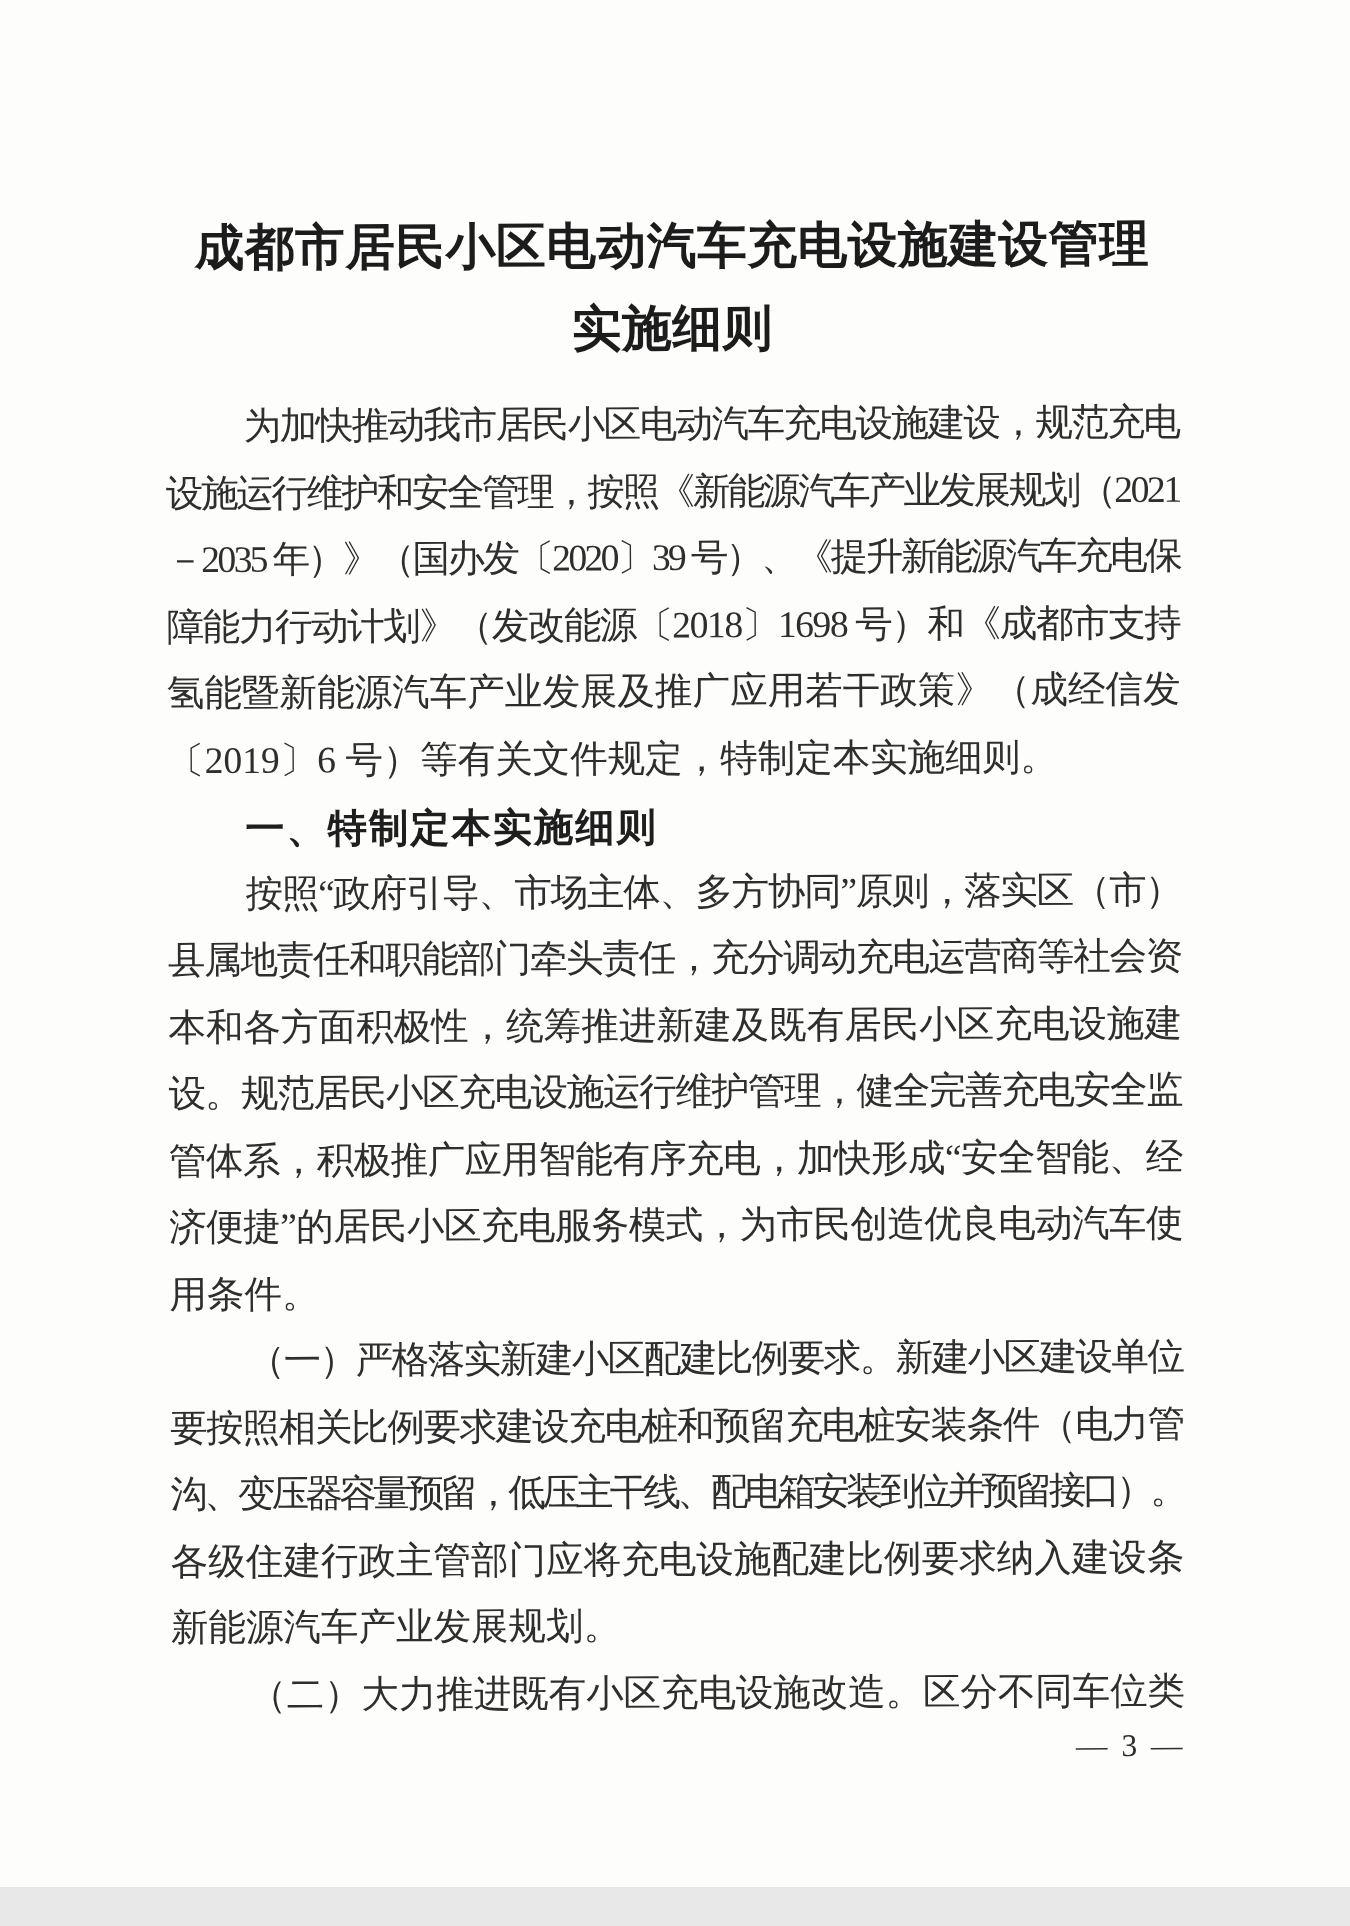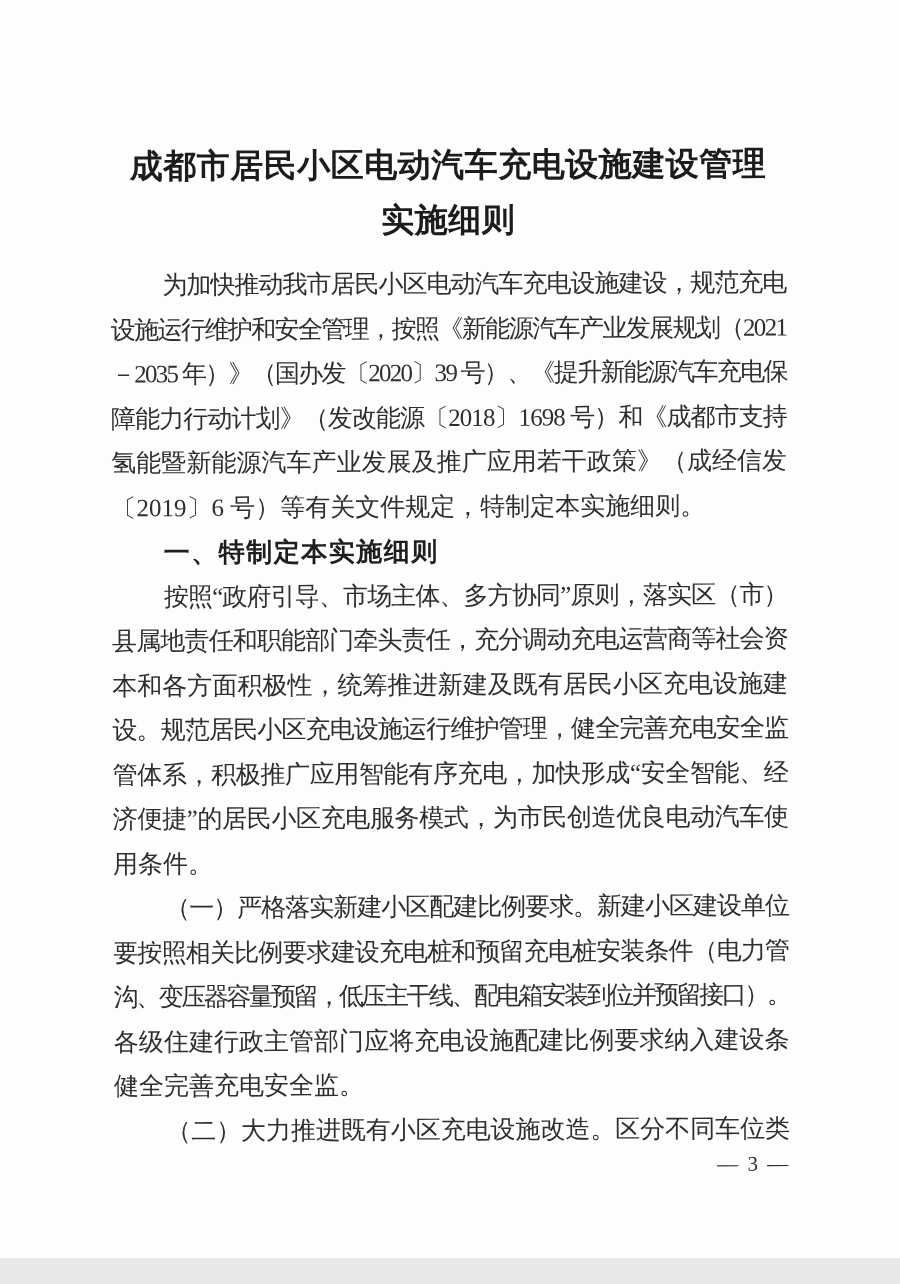--- a/index.html
+++ b/index.html
@@ -101,21 +101,21 @@
       <div class="line fit"><span class="t" style="letter-spacing: 0.0300836px;">本和各方面积极性，统筹推进新建及既有居民小区充电设施建</span></div>
       <div class="line fit"><span class="t" style="letter-spacing: -0.863839px;">设。规范居民小区充电设施运行维护管理，健全完善充电安全监</span></div>
       <div class="line fit"><span class="t" style="letter-spacing: -0.36775px;">管体系，积极推广应用智能有序充电，加快形成“安全智能、经</span></div>
       <div class="line fit"><span class="t" style="letter-spacing: -0.36775px;">济便捷”的居民小区充电服务模式，为市民创造优良电动汽车使</span></div>
       <div class="line"><span class="t">用条件。</span></div>
 
       <div class="line fit indent"><span class="t" style="letter-spacing: -1.00723px;">（一）严格落实新建小区配建比例要求。新建小区建设单位</span></div>
       <div class="line fit"><span class="t" style="letter-spacing: -0.863839px;">要按照相关比例要求建设充电桩和预留充电桩安装条件（电力管</span></div>
       <div class="line fit"><span class="t" style="letter-spacing: -2.4729px;">沟、变压器容量预留，低压主干线、配电箱安装到位并预留接口）。</span></div>
       <div class="line fit"><span class="t" style="letter-spacing: 0.0300836px;">各级住建行政主管部门应将充电设施配建比例要求纳入建设条</span></div>
-      <div class="line"><span class="t">健全完善充电安全监。</span></div>
+      <div class="line"><span class="t">新能源汽车产业发展规划。</span></div>
 
       <div class="line fit indent"><span class="t" style="letter-spacing: -0.0475293px;">（二）大力推进既有小区充电设施改造。区分不同车位类</span></div>
     </div>
 
     <div class="page-number">— 3 —</div>
 
   </div>
 </div>
 
 </body></html>

